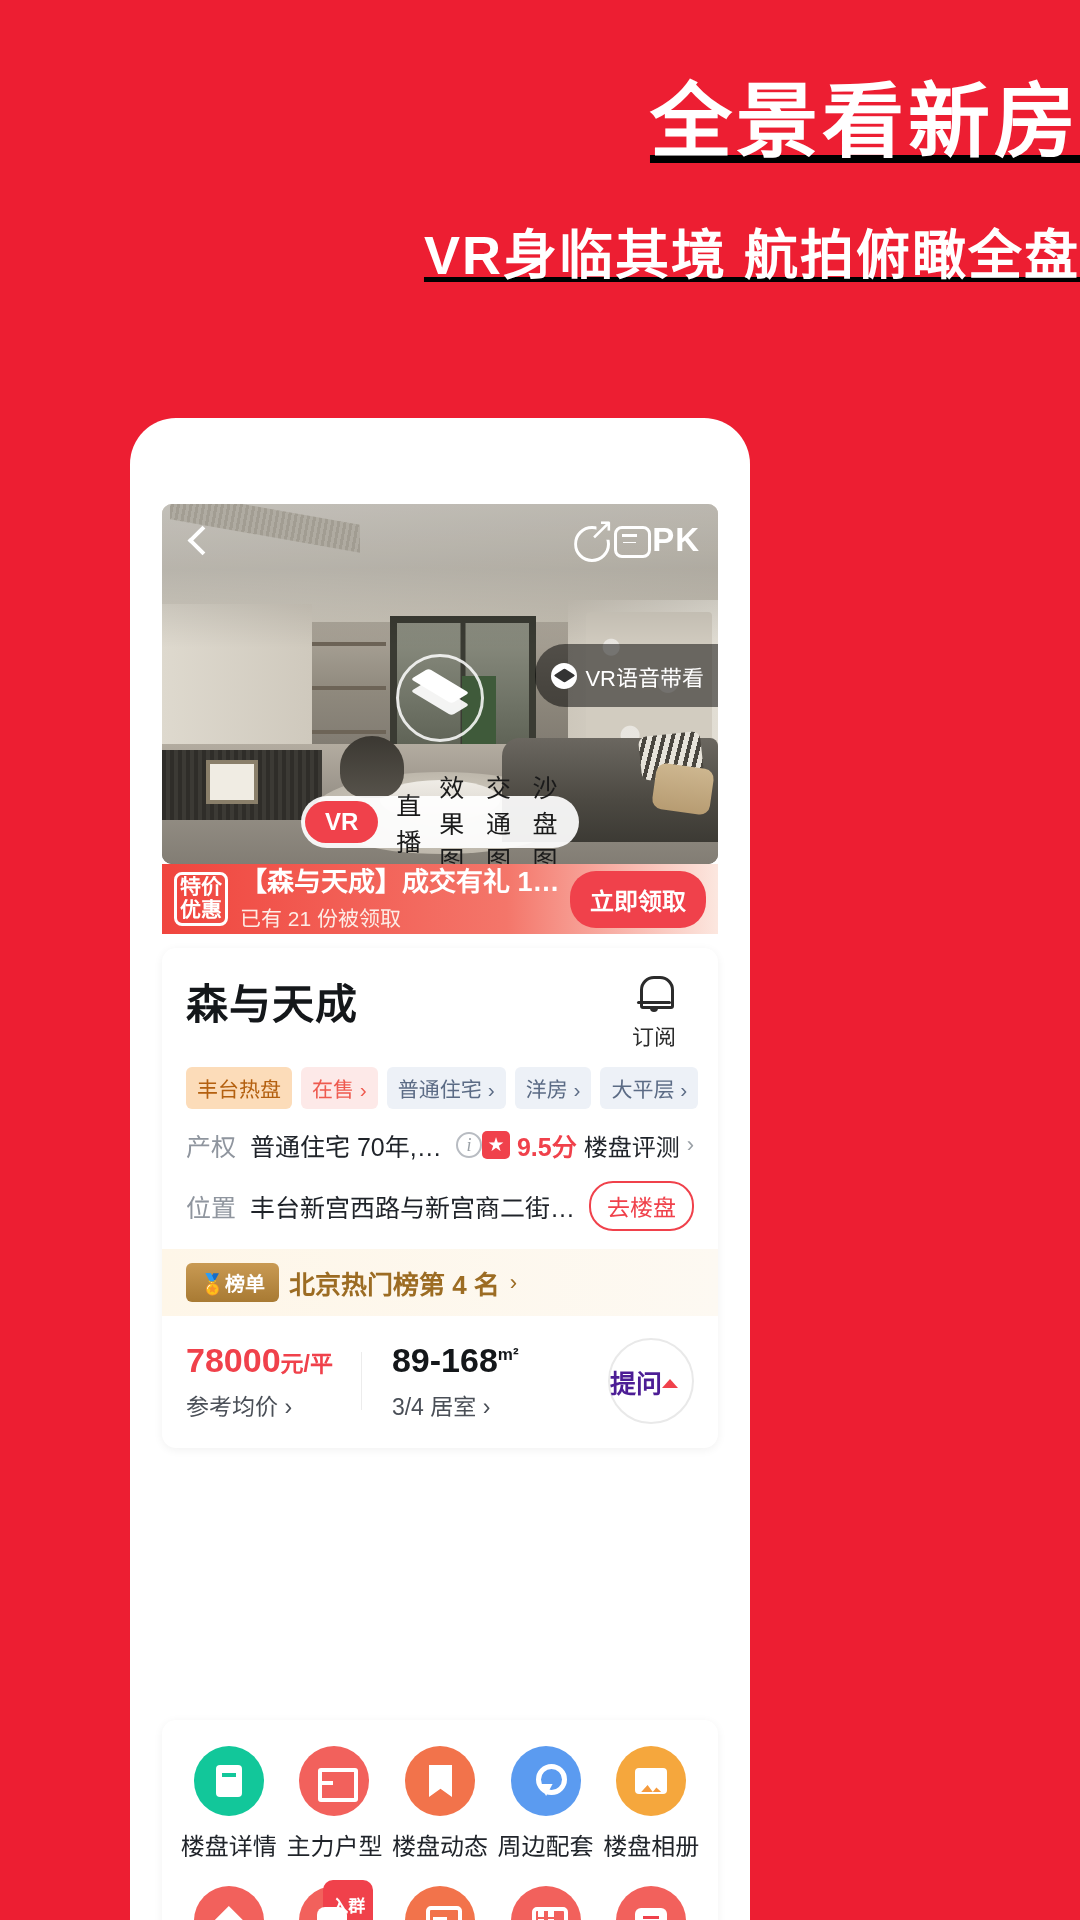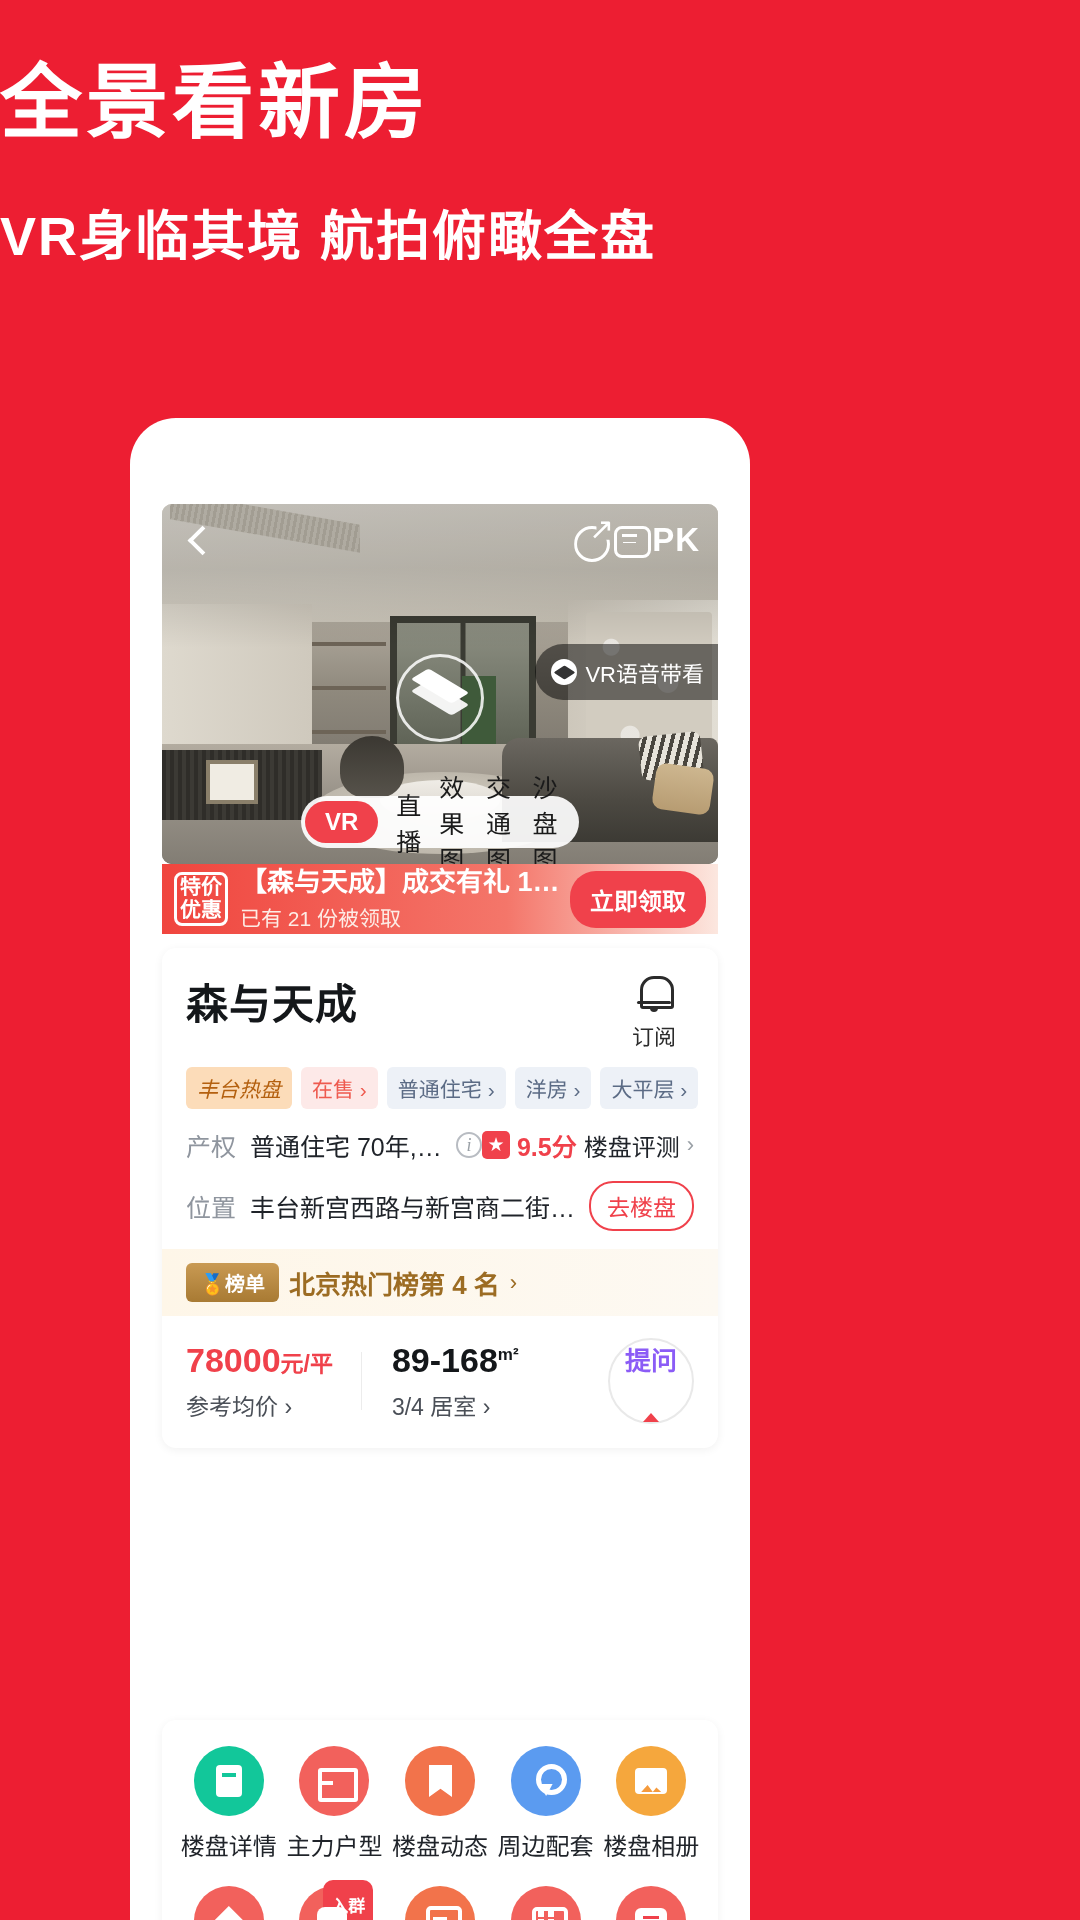--- a/index.html
+++ b/index.html
@@ -5,21 +5,21 @@
   * { margin:0; padding:0; box-sizing:border-box; }
   html, body { width:1080px; height:1920px; }
   body {
     font-family: "Liberation Sans", "DejaVu Sans", sans-serif;
     background:#ED1E32;
     overflow:hidden;
     position:relative;
   }
 
   
-  .hero { width:100%; text-align:left; padding-top:58px; }
+  .hero { width:100%; text-align:right; padding-top:77px;text-decoration:underline; }
   .hero-title {
     color:#fff; font-size:82px; font-weight:bold; letter-spacing:4px;
     line-height:1.1;
   }
   .hero-sub {
     color:#fff; font-size:54px; font-weight:bold; letter-spacing:2px;
     margin-top:44px;
   }
 
   
@@ -183,21 +183,21 @@
     transform:rotate(45deg) skew(-14deg,-14deg); border-radius:3px;
   }
   .vr-center .layers span:nth-child(1){ top:-2px; }
   .vr-center .layers span:nth-child(2){ top:10px; opacity:.92; }
 
   
   .vr-voice {
     position:absolute; right:0; top:140px;
     background:rgba(0,0,0,.5); color:#fff;
     border-radius:30px 0 0 30px;
-    height:56px; display:flex; align-items:center; gap:8px;
+    height:63px; display:flex; align-items:center; gap:8px;
     padding:0 14px 0 16px; font-size:22px; white-space:nowrap;
   }
   .vr-voice .vdot{
     width:26px; height:26px; border-radius:50%; background:#fff;
     display:flex; align-items:center; justify-content:center;
   }
   .vr-voice .vdot i{
     width:13px; height:13px; background:#333; border-radius:2px;
     transform:rotate(45deg) skew(-12deg,-12deg); display:block;
   }
@@ -261,21 +261,21 @@
     background:#2b2b2b; border-radius:2px;
   }
   .bell i{
     position:absolute; left:16px; top:34px; width:8px; height:6px;
     background:#2b2b2b; border-radius:0 0 5px 5px; display:block;
   }
   .subscribe-lbl{ font-size:22px; color:#2b2b2b; margin-top:3px; }
 
   .tags{ display:flex; gap:9px; margin-top:16px; flex-wrap:nowrap; }
   .tag{ font-size:21px; padding:6px 11px; border-radius:6px; white-space:nowrap; }
-  .tag-orange{ background:#FCDCB9; color:#B4600F;font-style:italic; }
+  .tag-orange{ background:#FCDCB9; color:#B4600F; }
   .tag-red{ background:#FDE9E8; color:#EE5A4F; }
   .tag-blue{ background:#EDF1F7; color:#5B6B85; }
 
   .row{ display:flex; align-items:center; margin-top:18px; font-size:25px; }
   .row-lbl{ color:#8f959e; flex:none; margin-right:14px; }
   .row-val{
     color:#1f2329; overflow:hidden; text-overflow:ellipsis; white-space:nowrap;
   }
   .info-i{
     flex:none; width:26px; height:26px; border:2px solid #b8bcc2; border-radius:50%;
@@ -311,22 +311,22 @@
   .price-main{ color:#F0414B; font-size:34px; font-weight:bold; }
   .price-main small{ font-size:23px; }
   .price-sub{ color:#4a4f57; font-size:23px; margin-top:8px; }
   .price-divider{ width:1px; height:58px; background:#ececec; margin:0 30px 0 28px; }
   .area-main{ color:#14171a; font-size:34px; font-weight:bold; }
   .area-main sup{ font-size:17px; }
   .area-sub{ color:#4a4f57; font-size:23px; margin-top:8px; }
   .ask-btn{
     margin-left:auto; width:86px; height:86px; border-radius:50%;
     border:2px solid #e9e9e9; background:#fff;
-    display:flex; flex-direction:column; align-items:center; justify-content:space-between;
-    color:#8b5cf6; font-size:26px; font-weight:bold;
+    display:flex; flex-direction:row; align-items:center; justify-content:flex-start;
+    color:#4c1d95; font-size:26px; font-weight:bold;
   }
   .ask-caret{
     width:0; height:0; border-left:8px solid transparent;
     border-right:8px solid transparent; border-bottom:9px solid #F0414B;
     margin-top:5px;
   }
 
   
   #grid-card{ top:1302px; padding:26px 14px 22px; }
   .grid{ display:grid; grid-template-columns:repeat(5,1fr); row-gap:24px; }

